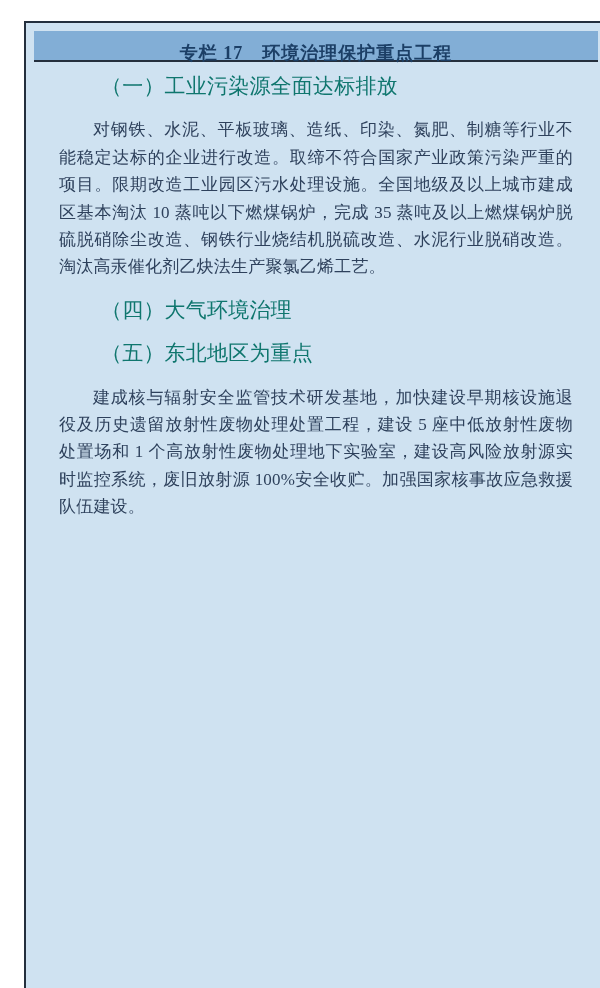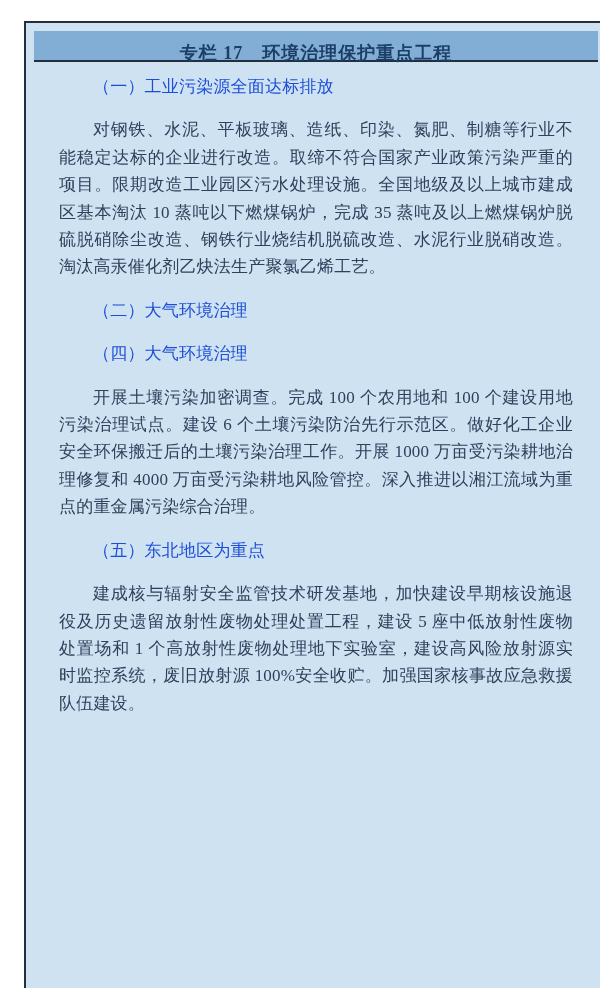--- a/index.html
+++ b/index.html
@@ -37,47 +37,45 @@
     padding: 3px 17px 6px 17px;
     font-size: 17px;
     line-height: 27.4px;
     color: #2e415c;
     text-align: justify;
     letter-spacing: 0.2px;
   }
   .sec-heading {
     text-indent: 2em;
     font-weight: normal;
-    font-size: 17px;
-    color: #1d4ed8;
+    font-size: 21px;
+    color: #0f766e;
   }
   .sec-body {
     text-indent: 2em;
   }
 </style>
 </head>
 <body>
 
 <div class="page">
   <div class="box">
 
     <div class="box-header">
       <span>专栏 17　环境治理保护重点工程</span>
     </div>
 
     <div class="box-body">
 
       <div class="sec-heading">（一）工业污染源全面达标排放</div>
       <p class="sec-body">对钢铁、水泥、平板玻璃、造纸、印染、氮肥、制糖等行业不能稳定达标的企业进行改造。取缔不符合国家产业政策污染严重的项目。限期改造工业园区污水处理设施。全国地级及以上城市建成区基本淘汰 10 蒸吨以下燃煤锅炉，完成 35 蒸吨及以上燃煤锅炉脱硫脱硝除尘改造、钢铁行业烧结机脱硫改造、水泥行业脱硝改造。淘汰高汞催化剂乙炔法生产聚氯乙烯工艺。</p>
 
-      <div class="sec-heading">（二）大气环境治理</div>
 
 
       <div class="sec-heading">（四）大气环境治理</div>
-      <p class="sec-body">开展土壤污染加密调查。完成 100 个农用地和 100 个建设用地污染治理试点。建设 6 个土壤污染防治先行示范区。做好化工企业安全环保搬迁后的土壤污染治理工作。开展 1000 万亩受污染耕地治理修复和 4000 万亩受污染耕地风险管控。深入推进以湘江流域为重点的重金属污染综合治理。</p>
 
       <div class="sec-heading">（五）东北地区为重点</div>
 
       <p class="sec-body">建成核与辐射安全监管技术研发基地，加快建设早期核设施退役及历史遗留放射性废物处理处置工程，建设 5 座中低放射性废物处置场和 1 个高放射性废物处理地下实验室，建设高风险放射源实时监控系统，废旧放射源 100%安全收贮。加强国家核事故应急救援队伍建设。</p>
 
     </div>
   </div>
 </div>
 
 </body></html>

